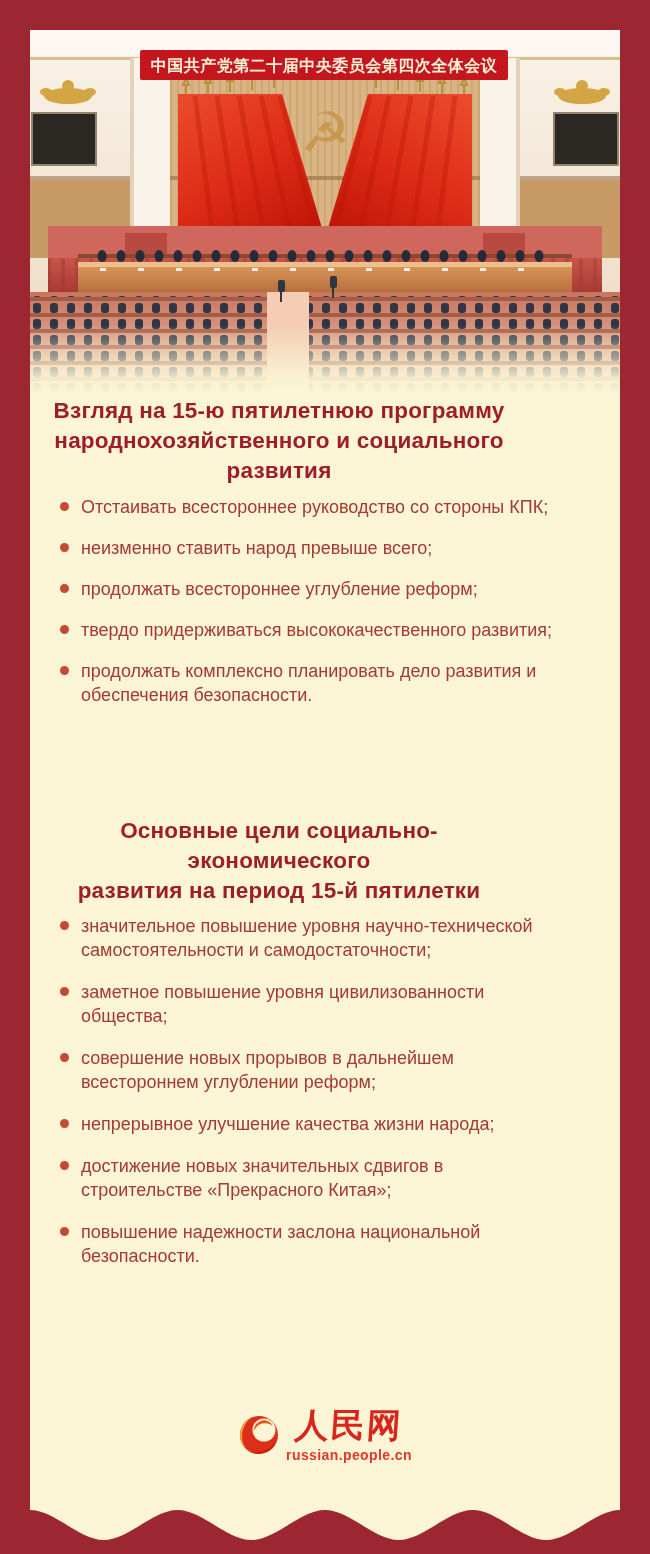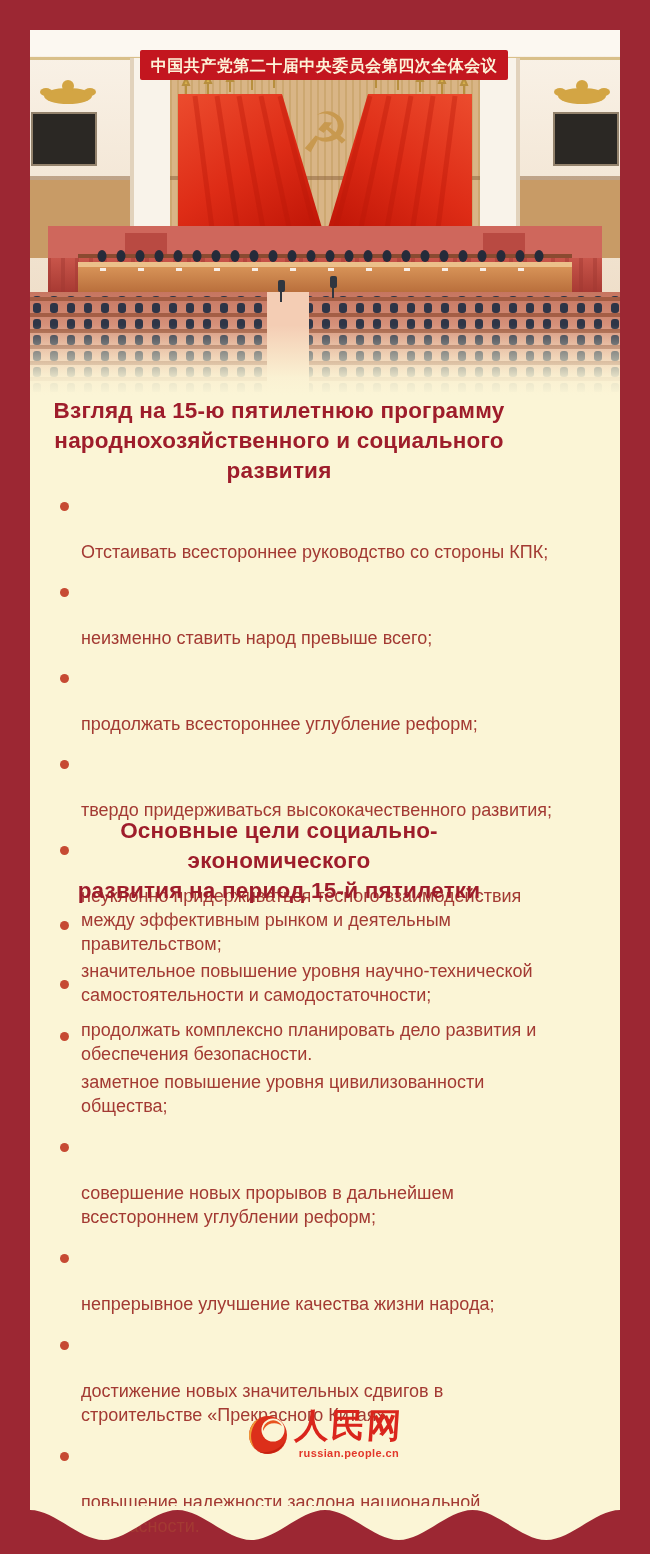--- a/index.html
+++ b/index.html
@@ -34,37 +34,37 @@
   .goal-list li{
     display:flex;align-items:flex-start;
     margin:0 0 17px 0;
     color:#a33a33;font-size:18px;line-height:24px;
   }
   .list-2 li{margin-bottom:18px;}
   .dot{
     flex:none;width:9px;height:9px;border-radius:50%;
     background:#c64a33;margin:7px 12px 0 0;
   }
-  .li-text{flex:1;margin-top:45px;}
+  .li-text{flex:1;}
   .footer{
     position:absolute;left:0;top:1375px;width:590px;
     display:flex;justify-content:center;align-items:flex-start;
   }
   .logo-swirl{flex:none;margin-top:6px;}
   .logo-col{margin-left:6px;text-align:center;}
   .logo-cjk{
     display:block;
     font-family:"DejaVu Sans",sans-serif;
     font-size:34px;line-height:40px;font-weight:bold;
     color:#da251c;transform:skewX(-4deg);
     letter-spacing:2px;
   }
   .logo-url{
     display:block;margin-top:2px;
-    font-size:11px;font-weight:bold;letter-spacing:0.4px;
+    font-size:14px;font-weight:bold;letter-spacing:0.4px;
     color:#e2372a;
   }
   .wave{position:absolute;left:0;top:1476px;width:590px;height:40px;display:block;}
 </style>
 </head>
 <body>
 
 <div class="page">
   <div class="panel">
 
@@ -289,24 +289,20 @@
       <li>
         <span class="dot"></span>
         <span class="li-text">продолжать всестороннее углубление реформ;</span>
       </li>
       <li>
         <span class="dot"></span>
         <span class="li-text">твердо придерживаться высококачественного развития;</span>
       </li>
       <li>
         <span class="dot"></span>
-        <span class="li-text">неуклонно придерживаться тесного взаимодействия между эффективным рынком и деятельным правительством;</span>
-      </li>
-      <li>
-        <span class="dot"></span>
         <span class="li-text">продолжать комплексно планировать дело развития и обеспечения безопасности.</span>
       </li>
     </ul>
 
     <div class="section-title title-2">
       <div>Основные цели социально-экономического</div>
       <div>развития на период 15-й пятилетки</div>
     </div>
 
     <ul class="goal-list list-2">

